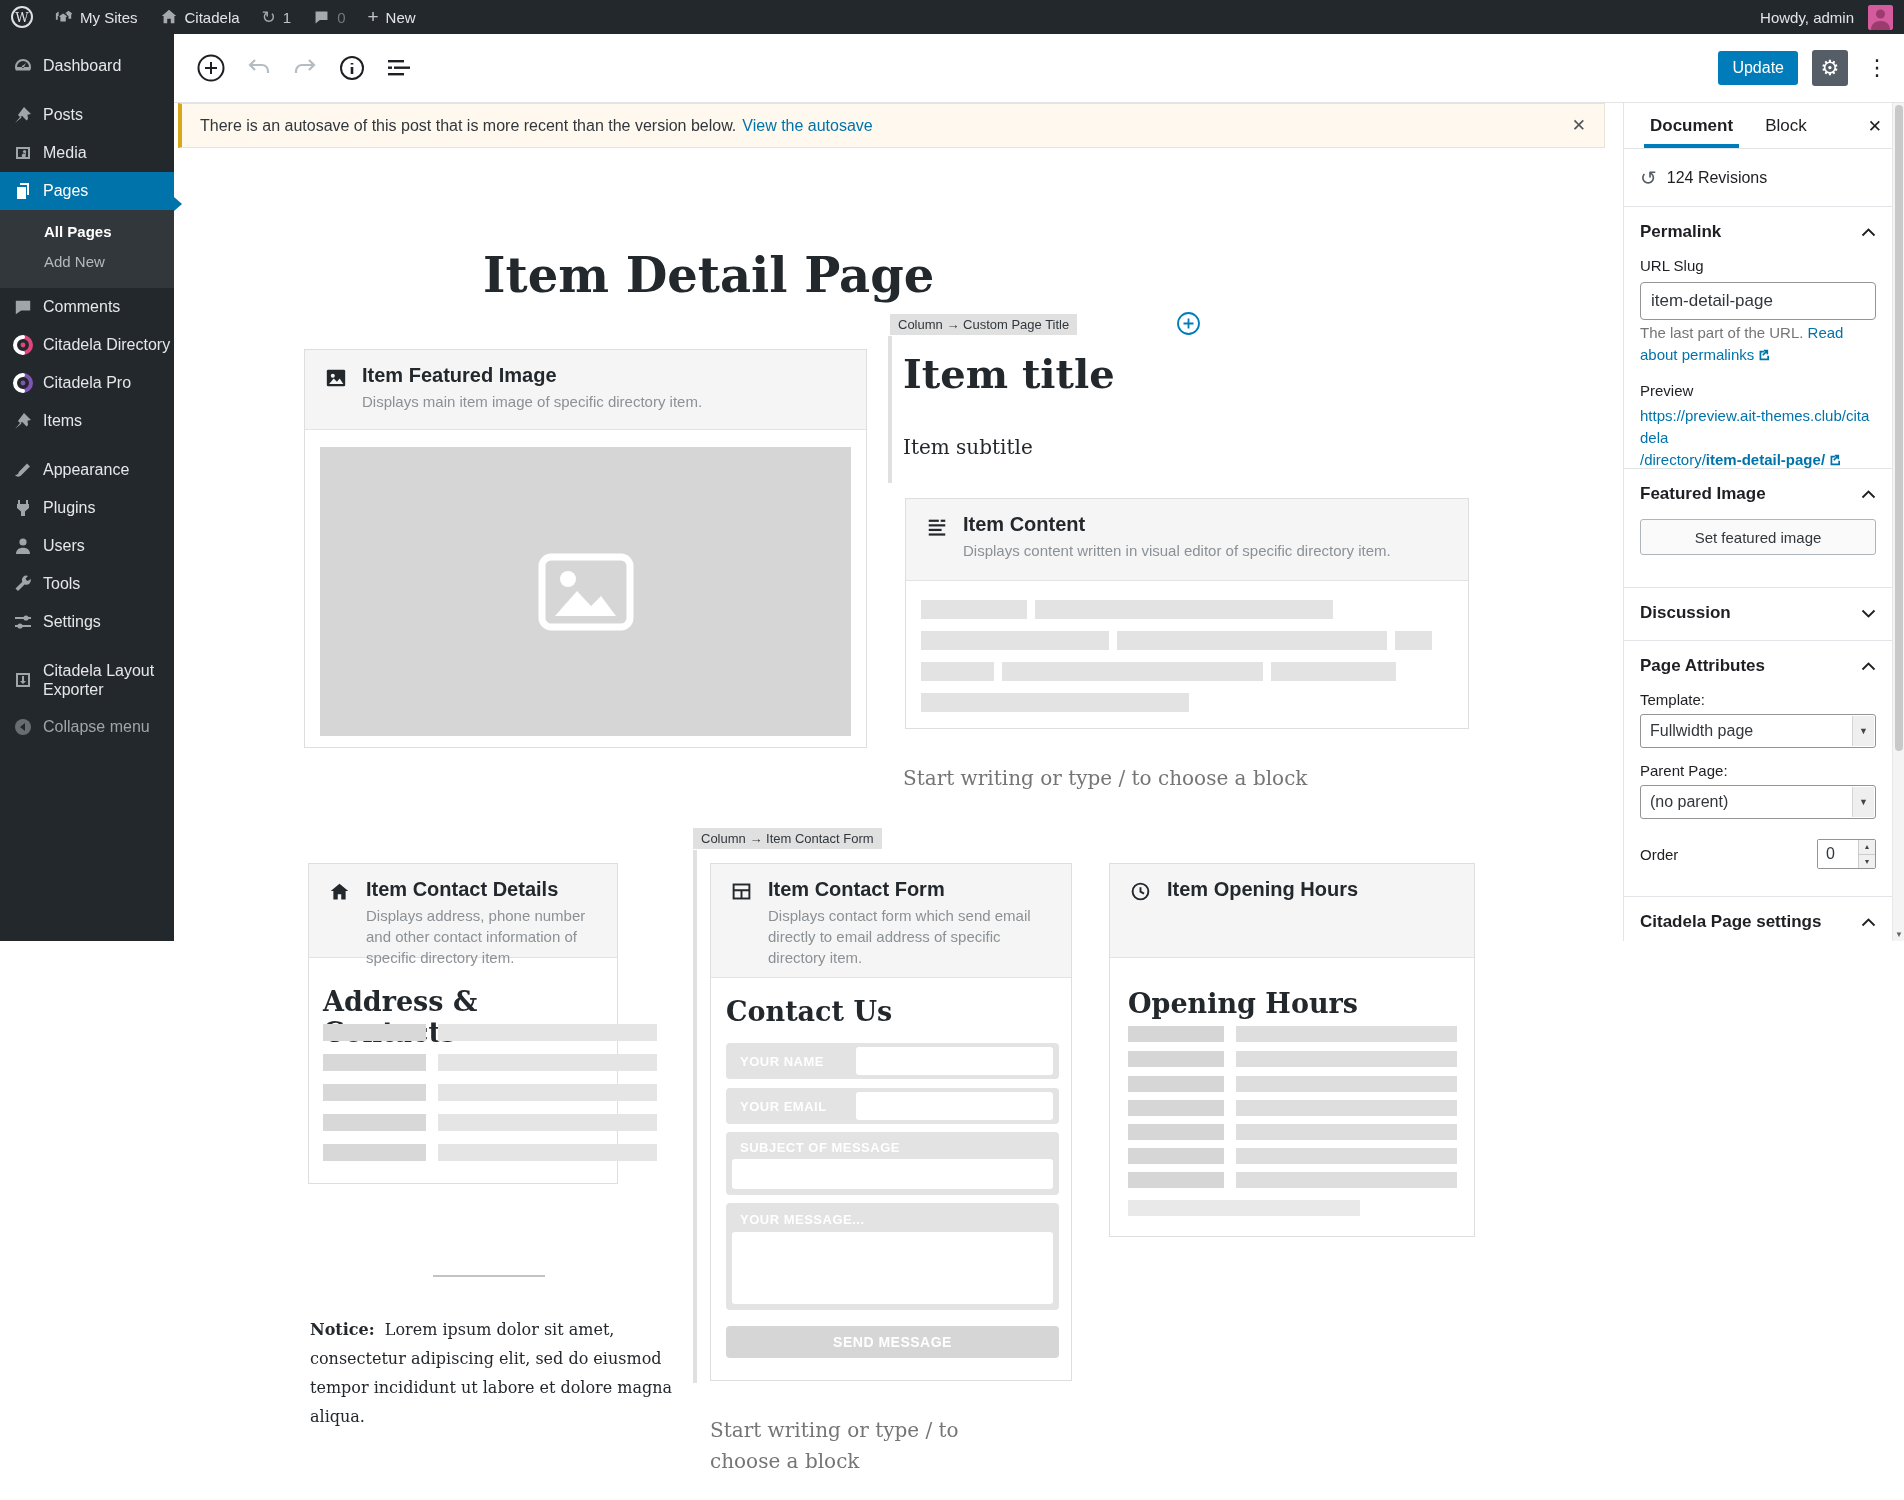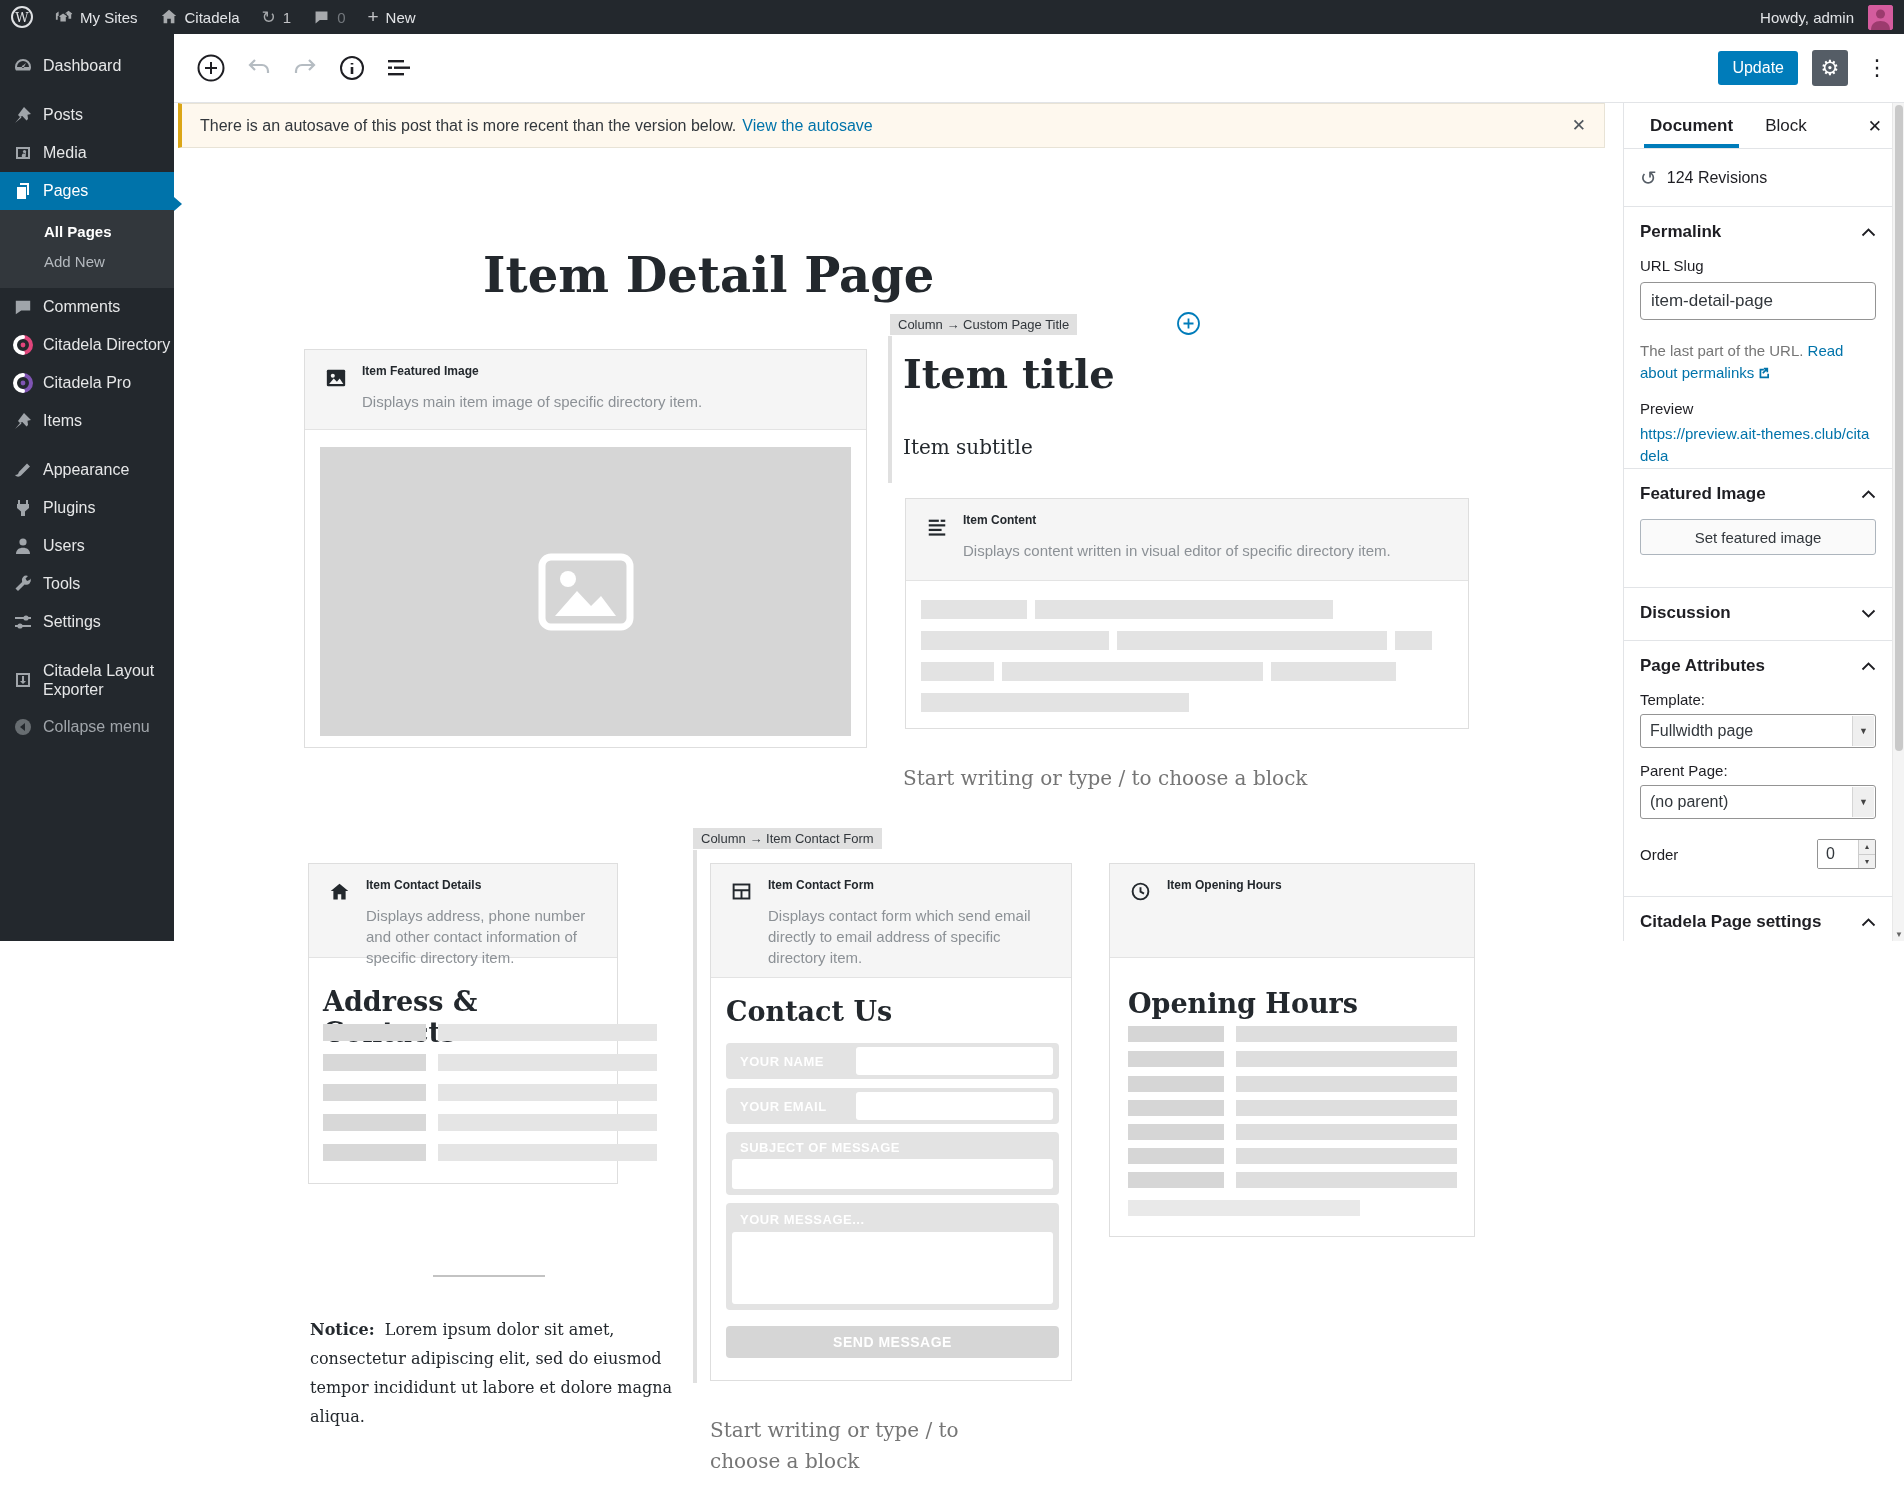--- a/index.html
+++ b/index.html
@@ -65,21 +65,21 @@
   .col-label { height:21px; background:#e0e0e0; color:#32373c; font-size:13px; line-height:21px; padding:0 8px; }
   .vline { width:4px; background:#e0e0e0; }
 
   #item-title-h { left:729px; top:247px; font-size:40px; font-weight:bold; color:#23282d; cursor:text; }
   #item-subtitle-h { left:729px; top:332px; font-size:20px; color:#23282d; cursor:text; }
   .start-writing { font-size:20px; color:#757575; line-height:31px; cursor:text; }
 
   .blk { position:absolute; background:#fff; border:1px solid #dedede; cursor:pointer; }
   .blk-head { position:relative; background:#f5f5f5; border-bottom:1px solid #e3e3e3; height:100%; }
   .blk-ico { position:absolute; left:20px; top:17px; width:22px; height:22px; color:#23282d; }
-  .blk-title { position:absolute; left:57px; top:14px; font-size:12px; font-weight:bold; color:#23282d; }
+  .blk-title { position:absolute; left:57px; top:14px; font-size:20px; font-weight:bold; color:#23282d; }
   .blk-desc { position:absolute; left:57px; top:41px; right:12px; font-size:15px; color:#8c9196; line-height:21px; }
   .bar { position:absolute; }
 
   .ph-label { position:absolute; font-size:13px; font-weight:bold; color:#fff; letter-spacing:0.5px; }
   .ffield { position:absolute; background:#e3e3e3; border-radius:4px; }
   .fwhite { position:absolute; background:#fff; border-radius:3px; }
   #send-btn { position:absolute; background:#d6d6d6; border-radius:4px; color:#fff; font-weight:bold;
     font-size:14px; letter-spacing:0.5px; text-align:center; line-height:32px; cursor:pointer; }
 
   #content-notice { left:136px; top:1212px; width:374px; font-size:16px; line-height:29px; color:#23282d; }
@@ -95,21 +95,21 @@
     padding:0 16px; font-size:16px; color:#1e1e23; cursor:pointer; }
   .rev-ico { font-size:20px; color:#555d66; line-height:1; }
   .panel { border-bottom:1px solid #e2e4e7; overflow:hidden; }
   .panel-h { display:flex; justify-content:space-between; align-items:center; padding:15px 16px;
     font-size:17px; font-weight:600; color:#1e1e23; cursor:pointer; }
   .chev { color:#1e1e23; }
   .panel-body { padding:0 16px 16px; }
   .fld-label { font-size:15px; color:#1e1e23; }
   #slug-input { width:100%; height:38px; margin-top:8px; border:1px solid #949494; border-radius:4px;
     font-size:17px; padding:0 10px; color:#32373c; font-family:inherit; }
-  .help-txt { margin-top:20px; font-size:15px; color:#757575; line-height:22px; }
+  .help-txt { margin-top:2px; font-size:15px; color:#757575; line-height:22px; }
   .help-txt a, .prev-link { color:#0073aa; cursor:pointer; text-decoration:none; }
   .prev-label { margin-top:16px; font-size:15px; color:#1e1e23; }
   .prev-link { display:block; margin-top:6px; font-size:15px; line-height:22px; word-break:break-all; }
   .ext-ico { display:inline-block; vertical-align:-1px; margin-left:3px; color:#0073aa; }
   #set-featured-btn { width:100%; height:36px; background:#fafafa; border:1px solid #adb5bd; border-radius:3px;
     font-size:15px; color:#32373c; cursor:pointer; font-family:inherit; }
   .fake-select { position:relative; margin-top:6px; height:34px; border:1px solid #949494; border-radius:3px;
     background:#fff; font-size:16px; color:#32373c; line-height:32px; padding-left:9px; cursor:pointer; }
   .sel-arrow { position:absolute; right:1px; top:1px; bottom:1px; width:22px; background:#efefef;
     border-left:1px solid #d5d5d5; display:flex; align-items:center; justify-content:center;

